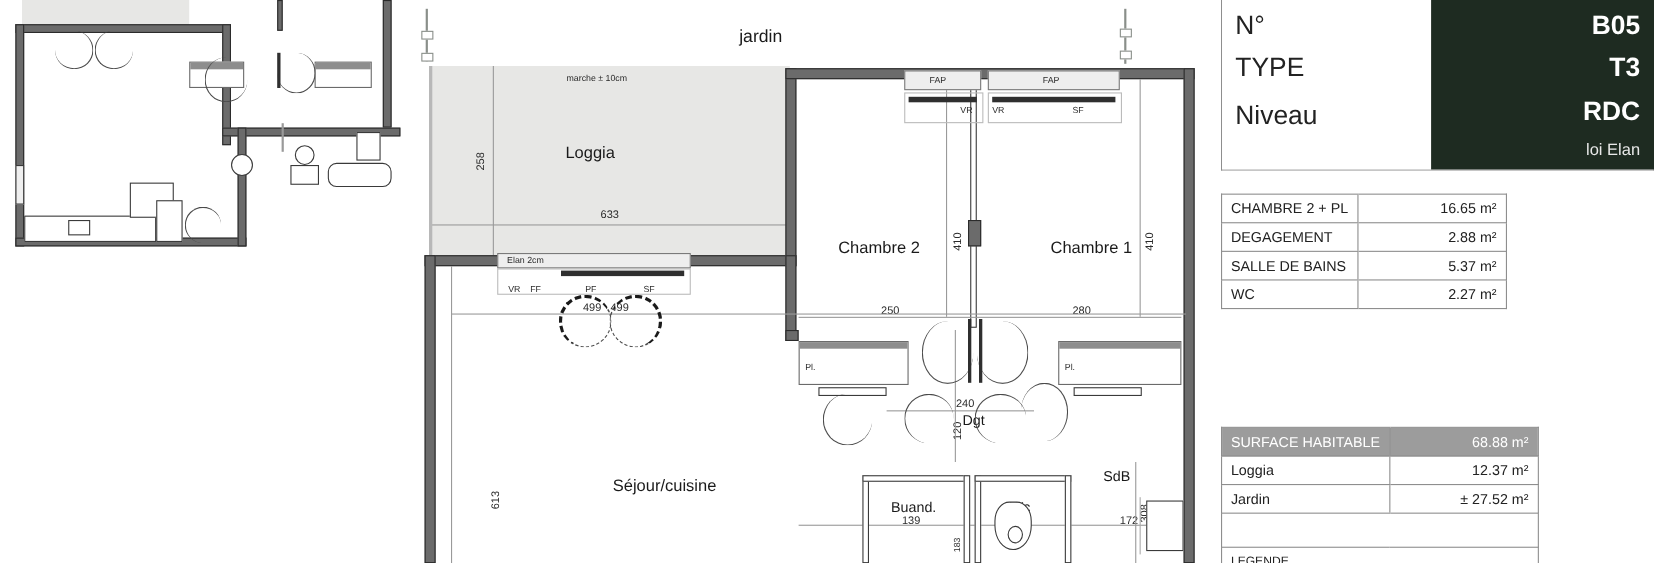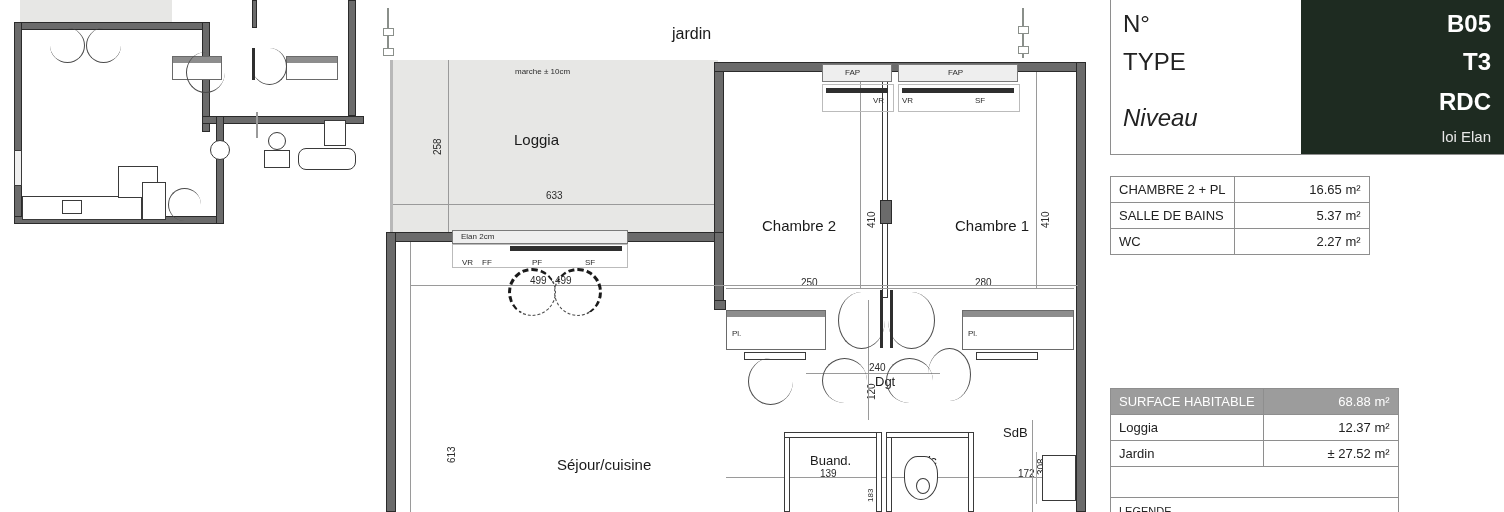--- a/index.html
+++ b/index.html
@@ -119,21 +119,21 @@
   <div class="wall" style="left:714px;top:62px;width:372px;height:10px;"></div>
   <div class="wall" style="left:1076px;top:62px;width:10px;height:450px;"></div>
   <div class="wall" style="left:714px;top:232px;width:10px;height:78px;"></div>
   <div class="wall" style="left:714px;top:300px;width:12px;height:10px;"></div>
 
   <div class="wallthin" style="left:882px;top:72px;width:6px;height:226px;background:#ffffff;"></div>
   <div class="wall" style="left:880px;top:200px;width:12px;height:24px;"></div>
 
   <div class="lbl rname" style="left:762px;top:217px;">Chambre 2</div>
   <div class="lbl rname" style="left:955px;top:217px;">Chambre 1</div>
-  <div class="lbl rname" style="left:557px;top:456px;">Séjour/cuisine</div>
+  <div class="lbl rname" style="left:557px;top:433px;">Séjour/cuisine</div>
   <div class="lbl rname-s" style="left:875px;top:374px;">Dgt</div>
   <div class="lbl rname-s" style="left:810px;top:453px;">Buand.</div>
   <div class="lbl rname-s" style="left:918px;top:453px;">Wc</div>
   <div class="lbl rname-s" style="left:1003px;top:425px;">SdB</div>
 
   <div class="lbl dim-v" style="left:866px;top:228px;">410</div>
   <div class="lbl dim-v" style="left:1040px;top:228px;">410</div>
   <div class="lbl dim" style="left:801px;top:277px;">250</div>
   <div class="lbl dim" style="left:975px;top:277px;">280</div>
   <div class="thinline" style="left:726px;top:288px;width:348px;height:1px;"></div>
@@ -214,34 +214,38 @@
   <div class="wallthin" style="left:1042px;top:455px;width:34px;height:46px;"></div>
   <div class="thinline" style="left:1036px;top:452px;width:1px;height:52px;background:#aaa;"></div>
 
   <div class="panel">
 
     <div class="hdr">
       <div class="hdr-left"></div>
       <div class="hdr-right"></div>
       <div class="hdr-row" style="top:10px;">N°</div>
       <div class="hdr-row" style="top:48px;">TYPE</div>
-      <div class="hdr-row" style="top:104px;font-style:italic;">Niveau</div>
+      <div class="hdr-row" style="top:92px;">Niveau</div>
       <div class="hdr-val" style="top:10px;">B05</div>
       <div class="hdr-val" style="top:48px;">T3</div>
       <div class="hdr-val" style="top:88px;">RDC</div>
       <div class="hdr-sub" style="top:128px;">loi Elan</div>
     </div>
 
     <table class="tbl" style="top:176px;">
       <tbody>
       <tr>
         <td class="k">CHAMBRE 2 + PL</td>
         <td class="v">16.65 m²</td>
       </tr>
       <tr>
+        <td class="k">DEGAGEMENT</td>
+        <td class="v">2.88 m²</td>
+      </tr>
+      <tr>
         <td class="k">SALLE DE BAINS</td>
         <td class="v">5.37 m²</td>
       </tr>
       <tr>
         <td class="k">WC</td>
         <td class="v">2.27 m²</td>
       </tr>
     </tbody>
       </table>
 

